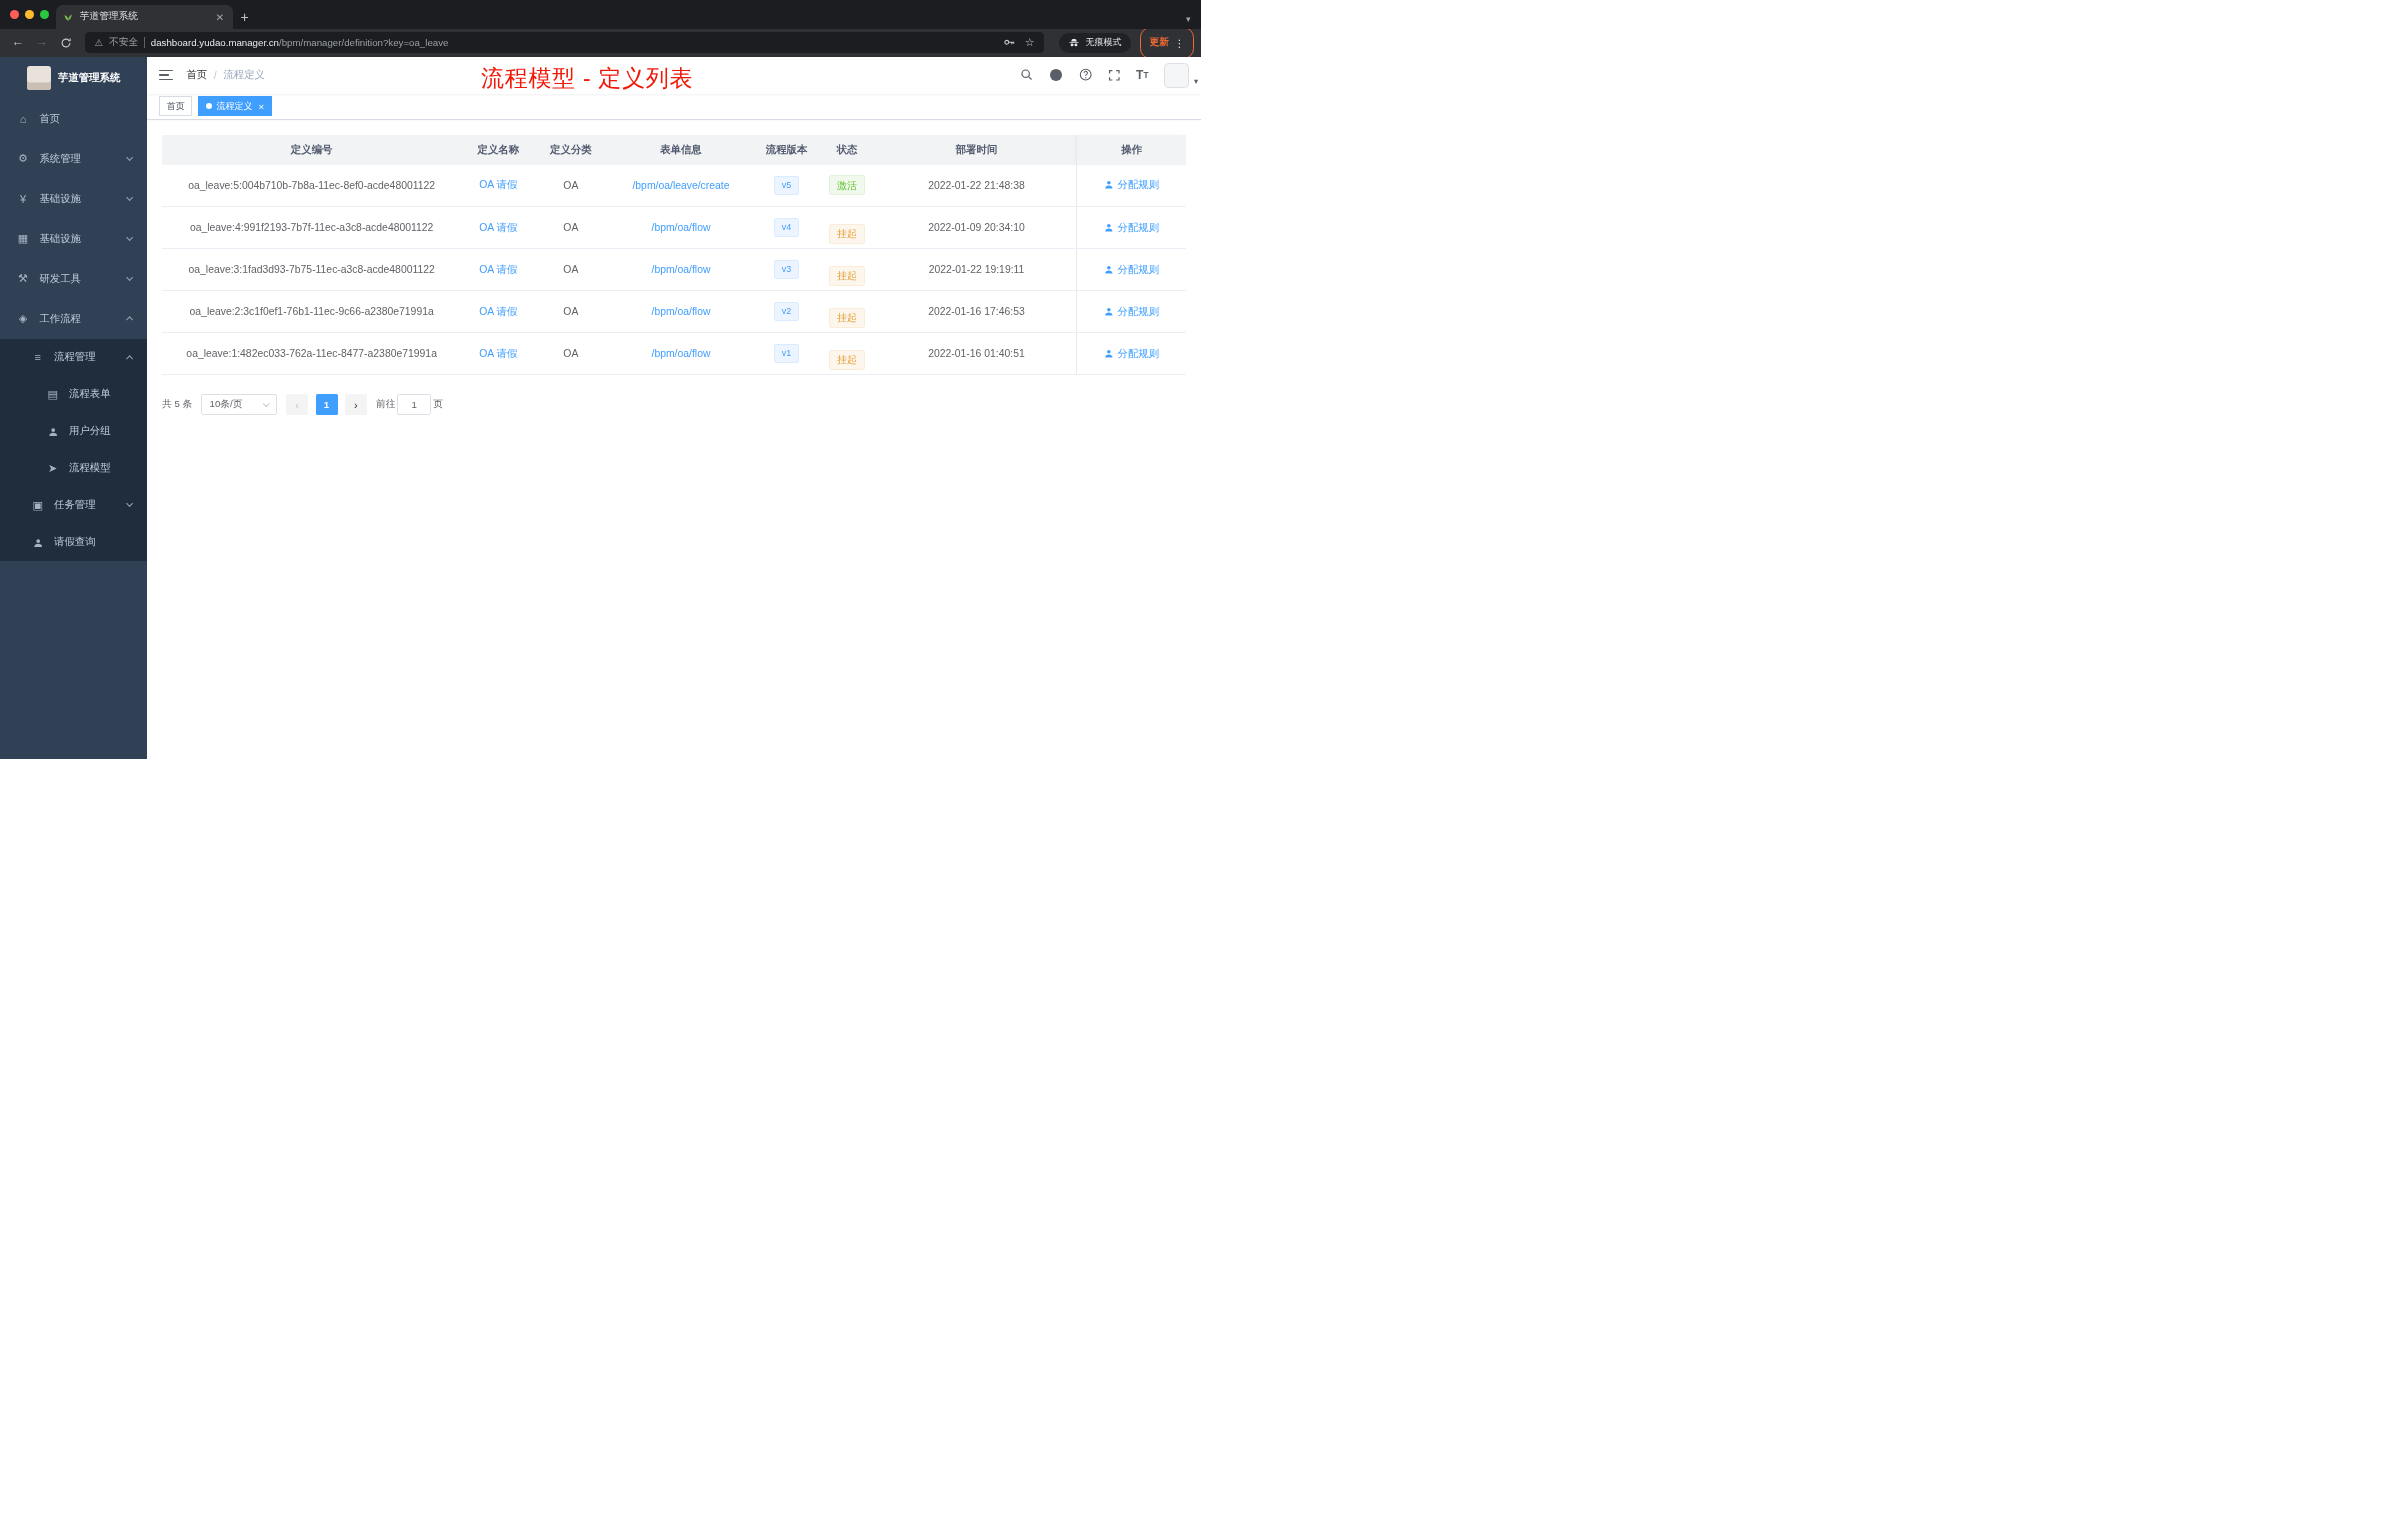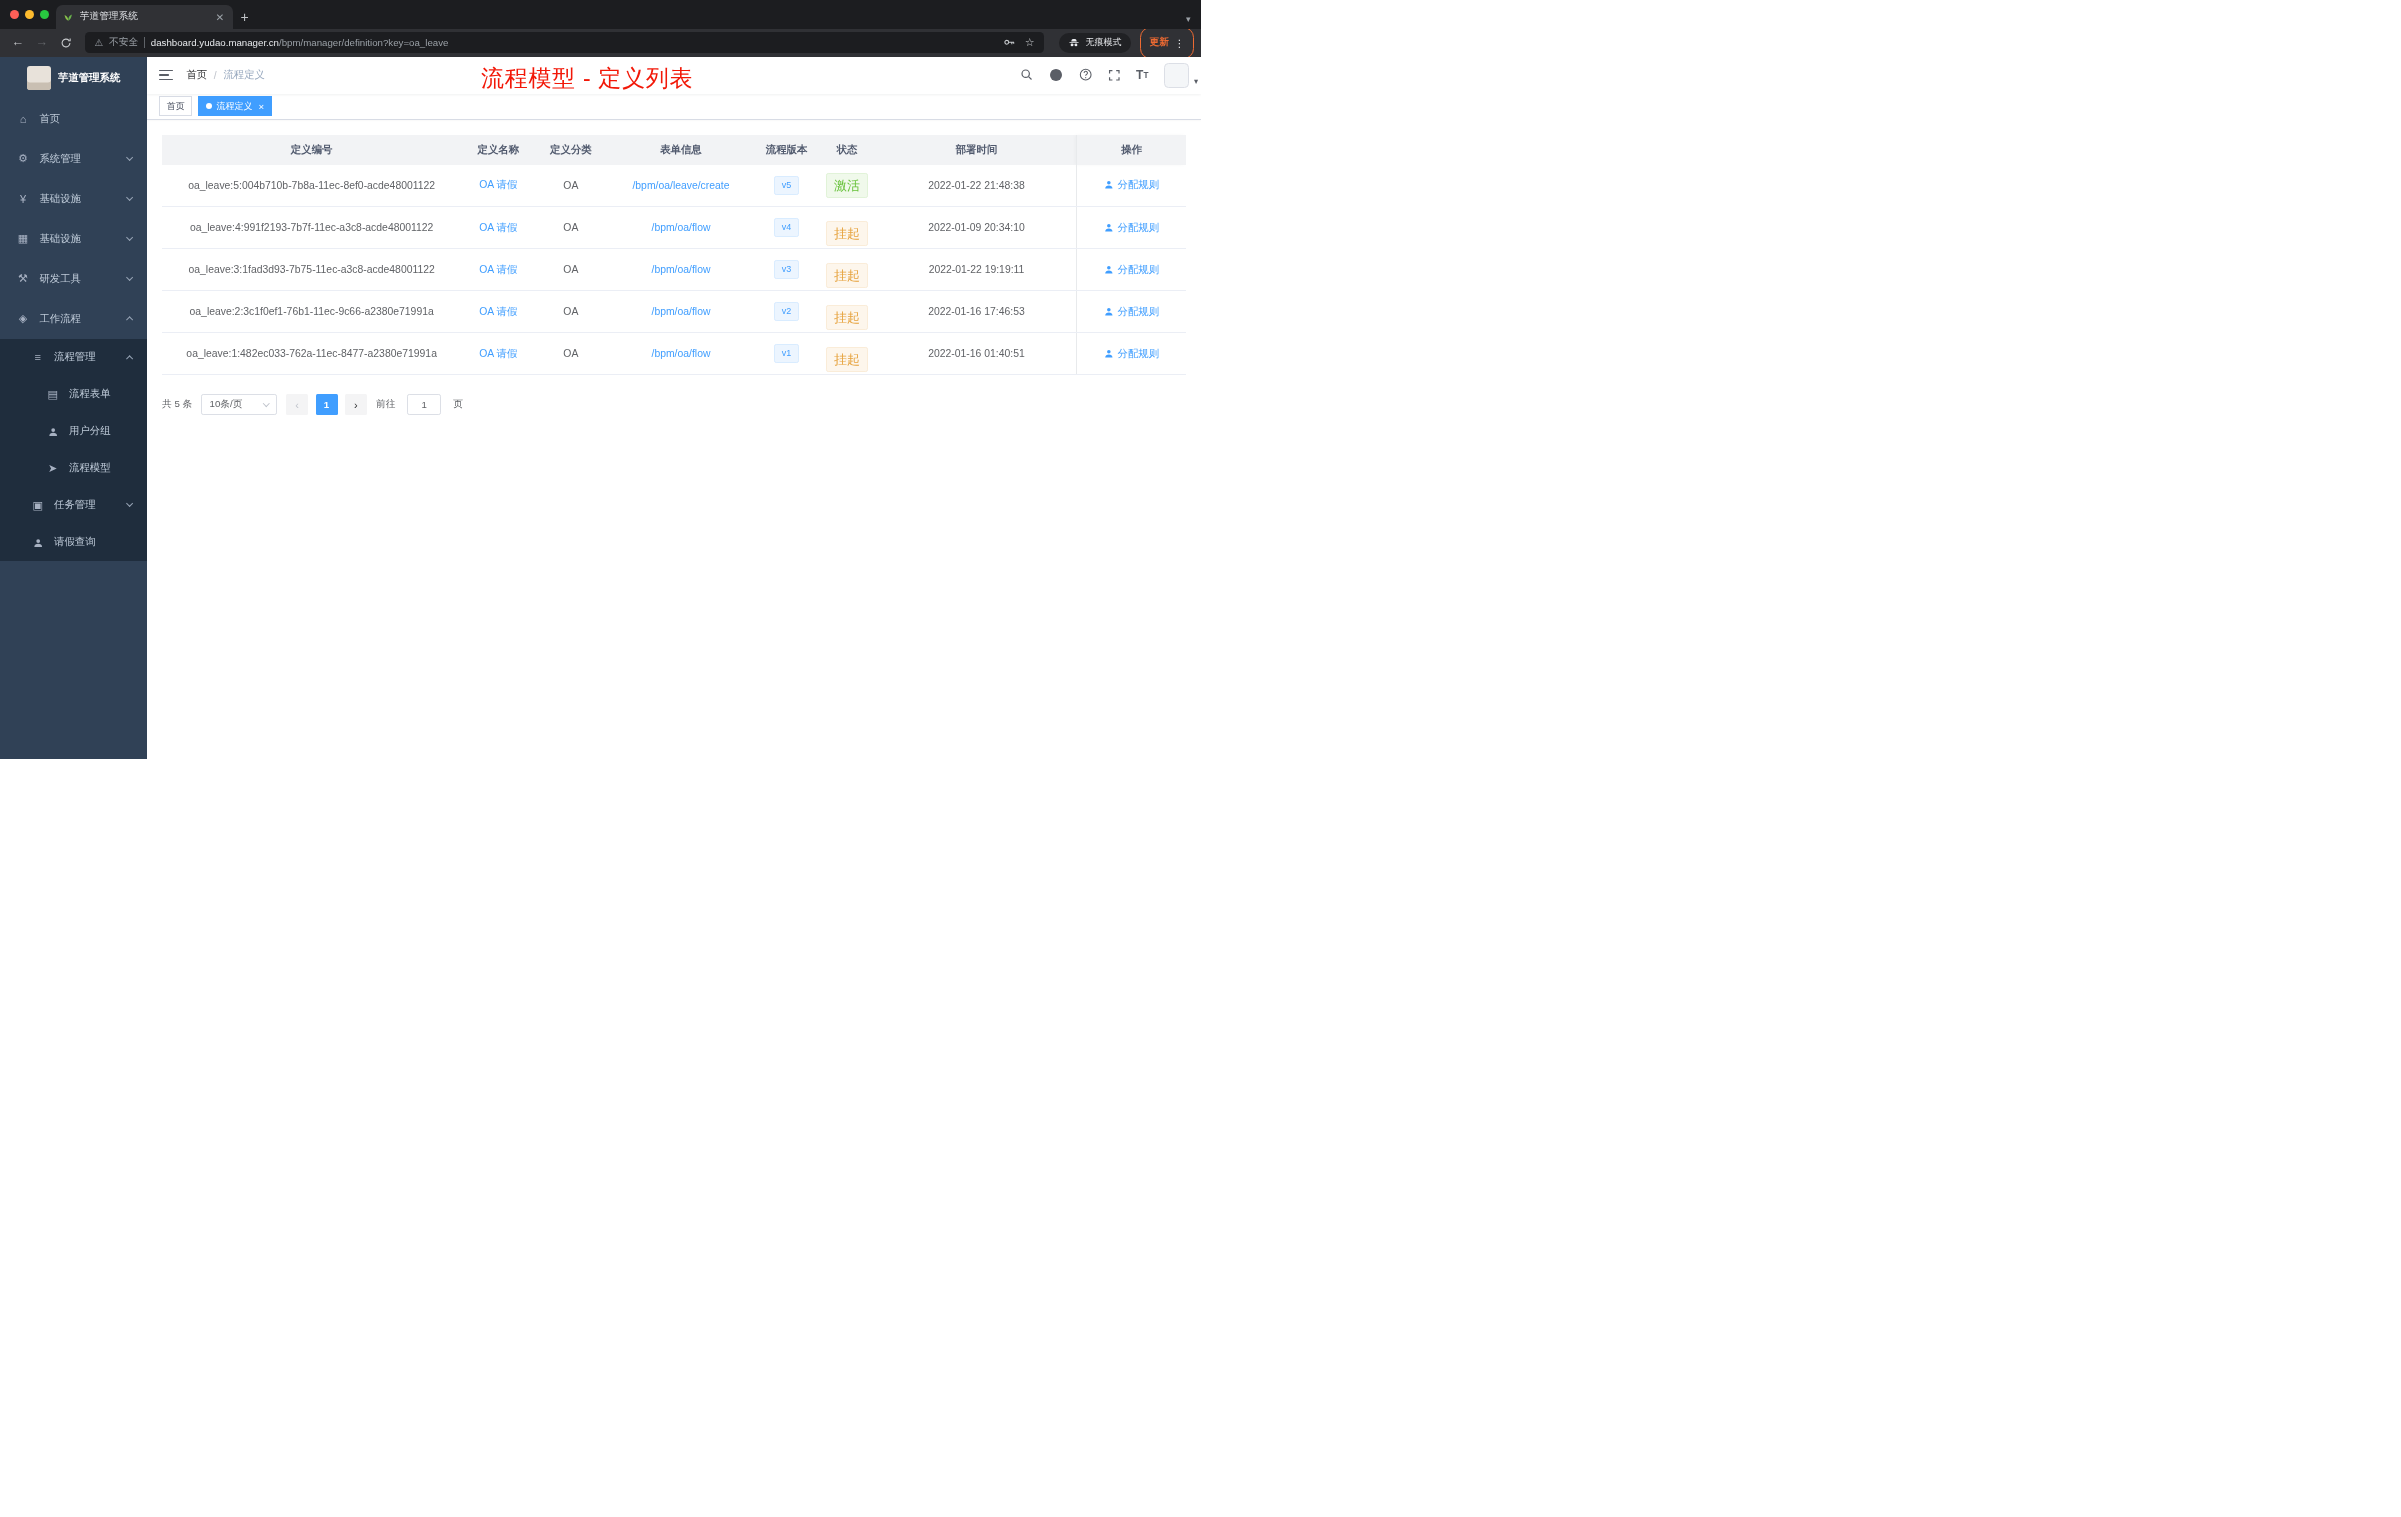--- a/index.html
+++ b/index.html
@@ -86,37 +86,37 @@
   .content { flex:1; padding:15px; background:#fff; }
 
   table { width:100%; border-collapse:collapse; table-layout:fixed; font-size:10.4px; color:#606266; }
   thead th { background:#f2f3f5; height:30px; font-weight:700; color:#515a6e; font-size:10.4px; text-align:center; }
   tbody td { height:42px; border-bottom:0.7px solid #ebeef5; text-align:center; overflow:hidden;
              white-space:nowrap; text-overflow:ellipsis; padding:0 3px; }
   .op-col { border-left:0.7px solid #e8eaec; box-shadow:-2.2px 0 3.7px rgba(0,0,0,.03); }
   .link { color:#409eff; }
   .ver-tag { display:inline-block; background:#ecf5ff; border:0.7px solid #d9ecff; color:#409eff; font-size:9px;
              padding:1.5px 6.7px; border-radius:2.2px; line-height:1.5; }
-  .status-tag { display:inline-block; font-size:13px; padding:1.5px 6.7px; border-radius:2.2px; line-height:1.5; }
+  .status-tag { display:inline-block; font-size:10px; padding:1.5px 6.7px; border-radius:2.2px; line-height:1.5; }
   .status-tag.st-active { background:#f0f9eb; border:0.7px solid #e1f3d8; color:#67c23a; }
   .status-tag.st-suspended { background:#fdf6ec; border:0.7px solid #faecd8; color:#e6a23c;margin-top:12px; }
   .action-link { color:#409eff; display:inline-flex; align-items:center; gap:3.7px; font-size:10.4px; }
 
   .pagination { display:flex; align-items:center; gap:9px; margin-top:19.3px;
                 font-size:9.7px; color:#606266; padding-right:1.5px; }
   .psize { width:76px; height:21px; border:0.7px solid #dcdfe6; border-radius:2.2px; display:flex; align-items:center;
            justify-content:space-between; padding:0 7.4px; color:#606266; cursor:pointer; background:#fff; }
   .sel-caret { width:4.5px; height:4.5px; border-right:1px solid #c0c4cc; border-bottom:1px solid #c0c4cc;
                transform:rotate(45deg); margin-top:-2.2px; }
   .pager { display:flex; align-items:center; gap:7.4px; }
   .pbtn { min-width:22px; height:21px; background:#f4f4f5; border-radius:1.5px; display:flex; align-items:center;
           justify-content:center; color:#303133; font-size:11px; cursor:pointer; }
   .pbtn.disabled { color:#c0c4cc; }
   .pbtn.current { background:#409eff; color:#fff; font-weight:700; font-size:9.7px; }
-  .goto { display:flex; align-items:center; gap:12px; }
+  .goto { display:flex; align-items:center; gap:2px; }
   .goto-input { width:34px; height:21px; border:0.7px solid #dcdfe6; border-radius:2.2px; text-align:center;
                 font-size:9.7px; color:#606266; background:#fff; font-family:inherit; }
 </style>
 </head>
 <body>
 
 <div class="tabstrip">
   <div class="traffic">
     <span class="light red"></span>
     <span class="light yellow"></span>

